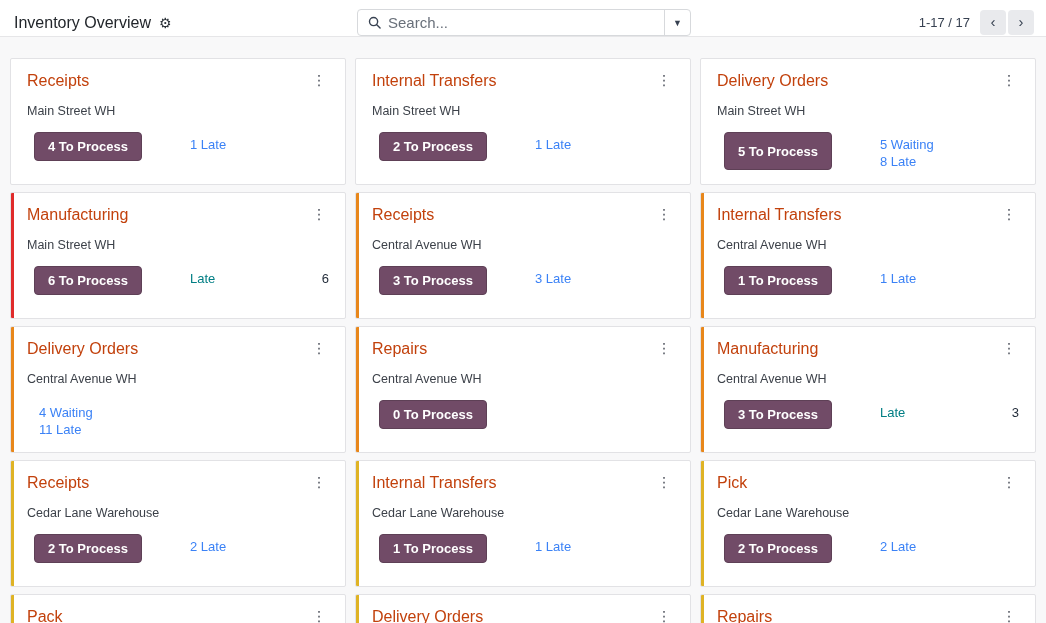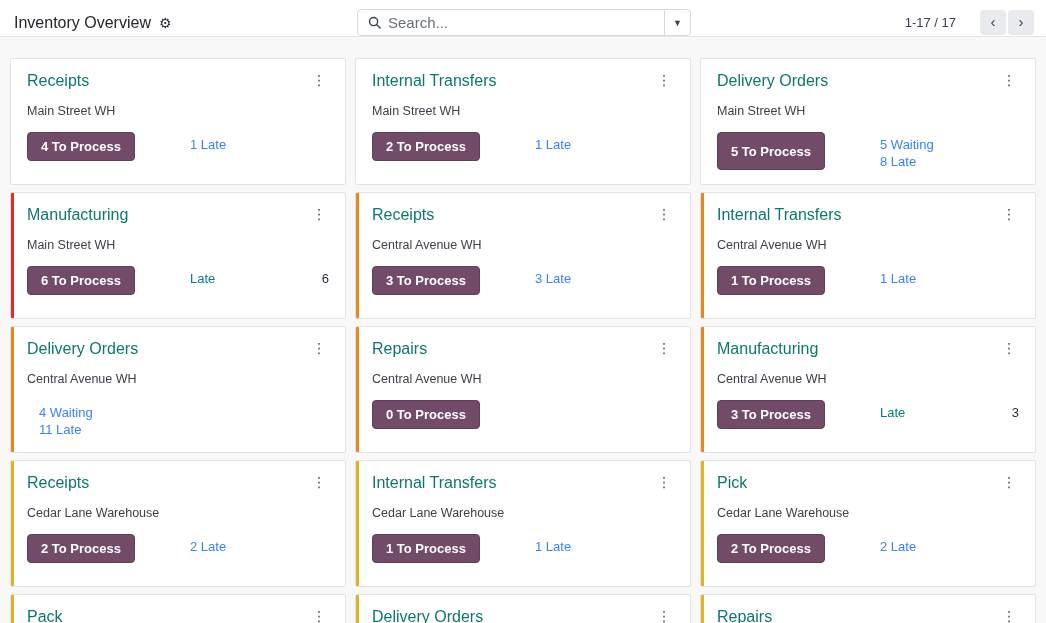--- a/index.html
+++ b/index.html
@@ -19,48 +19,48 @@
     display:flex; align-items:center; }
   .searchbox .mag { margin:0 7px 0 10px; display:flex; }
   .searchbox input { flex:1; border:none; outline:none; font-size:15px;
     color:#374151; background:transparent; font-family:inherit; }
   .searchbox input::placeholder { color:#69707a; }
   .search-caret { width:26px; height:100%; border-left:1px solid #d7d9dc;
     display:flex; align-items:center; justify-content:center;
     font-size:9px; color:#374151; cursor:pointer; }
 
   .pager { position:absolute; right:12px; top:0; height:45px;
-    display:flex; align-items:center; gap:24px; }
+    display:flex; align-items:center; gap:10px; }
   .pager-range { font-size:13px; color:#374151; }
   .pager-btns { display:flex; gap:2px; }
   .pager-btn { width:26px; height:25px; background:#e9eaed; border:none;
     border-radius:4px; font-size:15px; color:#374151; cursor:pointer;
     display:flex; align-items:center; justify-content:center;
     font-family:inherit; padding-bottom:2px; }
 
   
   .content { position:absolute; top:45px; left:0; right:0; bottom:0;
     background:#f8f8f9; overflow:hidden; padding:13px 10px; }
   .grid { display:grid; grid-template-columns:repeat(3,1fr);
     gap:7px 9px; grid-auto-rows:127px; }
 
   .card { position:relative; background:#fff; border:1px solid #e2e2e5;
     border-radius:2px; padding:12px 16px 12px 16px; overflow:hidden; }
   .accent { position:absolute; left:0; top:0; bottom:0; width:3px;
     background:transparent; }
   .card-head { display:flex; justify-content:space-between; align-items:flex-start; }
-  .card-title { font-size:16px; font-weight:500; color:#0f766e;
+  .card-title { font-size:16px; font-weight:500; color:#c2410c;
     cursor:pointer; text-decoration:none; line-height:1.2; }
   .kebab { font-size:14px; color:#4a4f59; cursor:pointer; line-height:1;
     padding:2px 3px; letter-spacing:0; }
   .card-sub { font-size:12.5px; color:#3c4149; margin-top:14px; min-height:15px; }
   .card-body { display:grid; grid-template-columns:1fr 1fr; margin-top:13px; }
   .process-btn { justify-self:start; background:#714B67; color:#ffffff;
     border:1px solid #5e4056; border-radius:4px; font-size:13px;
-    font-weight:bold; padding:6px 13px; cursor:pointer; font-family:inherit; }
+    font-weight:bold; padding:6px 13px; cursor:pointer; font-family:inherit;margin-left:7px; }
   .card-links { padding-left:12px; padding-top:5px; display:flex;
     flex-direction:column; gap:1px; }
   .link { font-size:13px; color:#3b82f6; cursor:pointer;
     text-decoration:none; line-height:16px; }
   .stat-row { display:flex; justify-content:space-between; align-items:baseline; }
   .stat-label { font-size:13px; color:#017e84; cursor:pointer; }
   .stat-value { font-size:13px; color:#1f2937; }
 </style>
 </head>
 <body>

